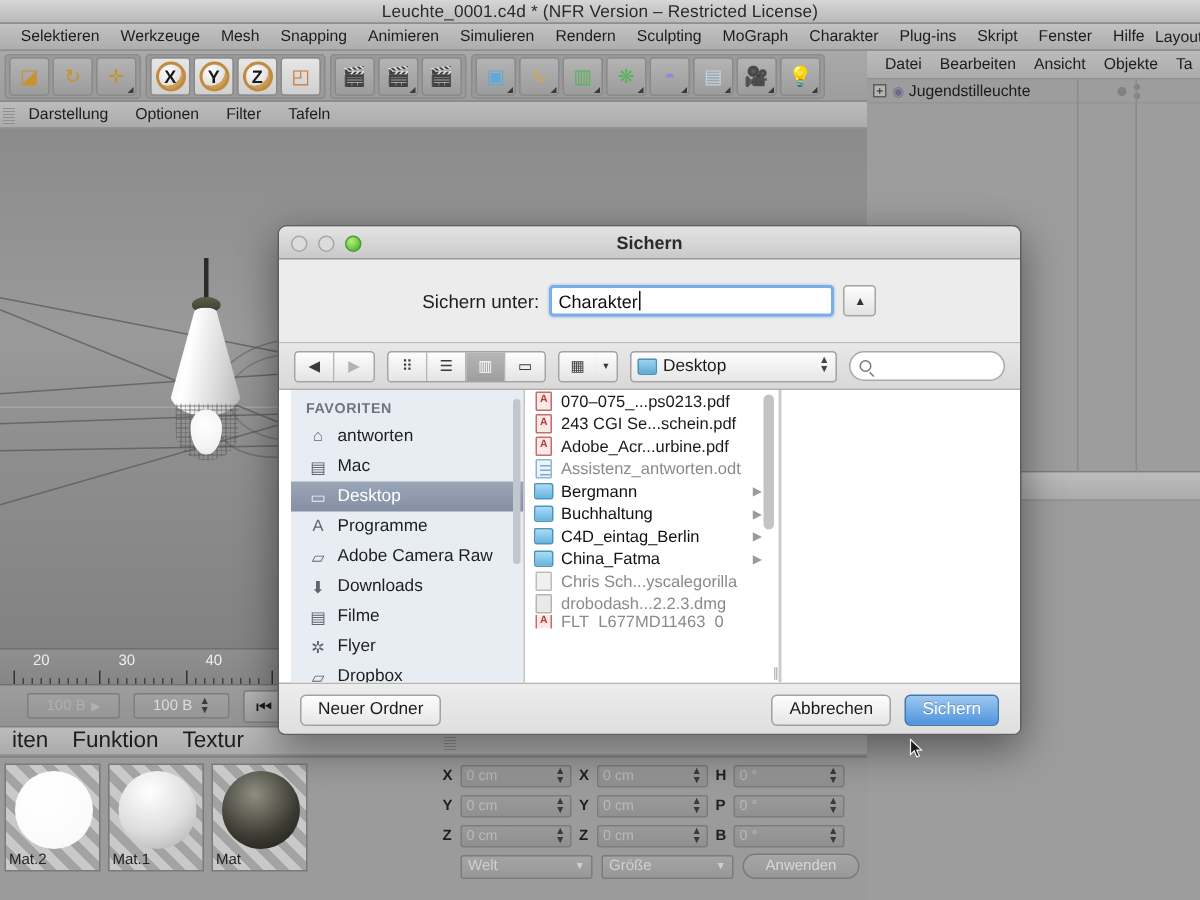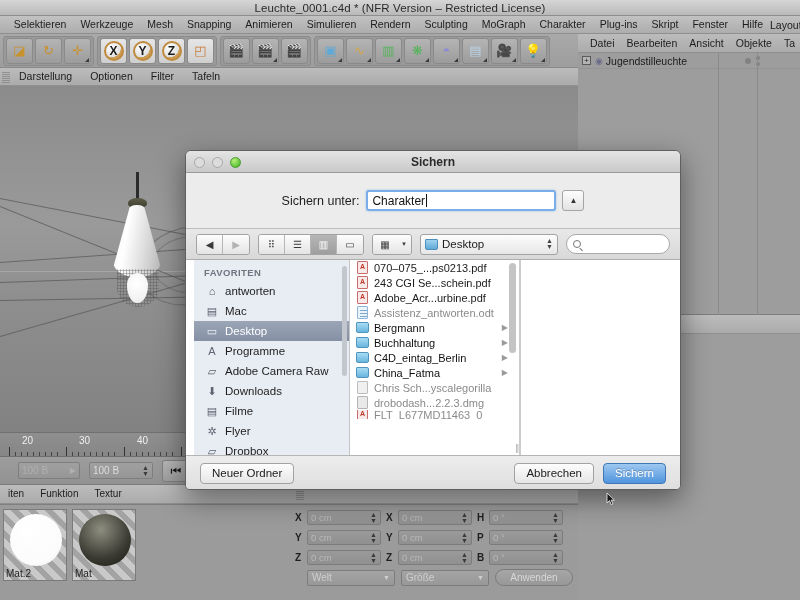--- a/index.html
+++ b/index.html
@@ -124,35 +124,35 @@
 
   
   .tlctl{
     position:absolute; left:0; top:457px; width:578px; height:28px;
     background:linear-gradient(#9d9d9d,#929292); border-bottom:1px solid #7d7d7d;
     display:flex; align-items:center;
   }
   .numfield{
     height:17px; background:linear-gradient(#a0a0a0,#969696);
     border:1px solid #7e7e7e; border-radius:2px; display:flex; align-items:center;
-    justify-content:space-between; padding:0 3px; font-size:10px; color:#dcdcdc;
+    justify-content:space-between; padding:0 12px; font-size:10px; color:#dcdcdc;
   }
   .numfield.dim{ color:#b0b0b0;}
   .stepper{ font-size:7px; line-height:6px; color:#3a3a3a; text-align:center;}
   .tpbtn{ width:28px;height:22px;border-radius:3px;
           background:linear-gradient(#b6b6b6,#9e9e9e); border:1px solid #7f7f7f;
           display:flex;align-items:center;justify-content:center;font-size:12px;color:#1a1a1a;}
 
   
   .matmenu{
     position:absolute; left:0; top:485px; width:290px; height:19px;
     background:linear-gradient(#bcbcbc,#ababab); border-bottom:1px solid #909090;
     display:flex; align-items:center;
   }
-  .matmenu .mi{ font-size:10px;color:#1d1d1d;padding:12px 8px;line-height:18px;}
+  .matmenu .mi{ font-size:15px;color:#1d1d1d;padding:12px 8px;line-height:18px;}
   .matpanel{
     position:absolute; left:0; top:504px; width:290px; height:96px;
     background:#9b9b9b; border-top:1px solid #7f7f7f;
     display:flex; align-items:flex-start; padding:4px 3px;
   }
   .matcell{ width:64px; height:72px; margin-right:5px; position:relative;
     background:repeating-linear-gradient(45deg,#c9c9c9 0 6px,#a3a3a3 6px 12px);
     border:1px solid #7a7a7a;}
   .matsphere{ position:absolute; left:6px; top:4px; width:52px; height:52px; border-radius:50%;}
   .matlabel{ position:absolute; left:2px; bottom:1px; font-size:10px; color:#232323;}
@@ -531,20 +531,24 @@
   <div class="mi">iten</div>
   <div class="mi">Funktion</div>
   <div class="mi">Textur</div>
 </div>
 <div class="matpanel">
   <div class="matcell">
     <div class="matsphere" style="background:radial-gradient(circle at 38% 30%, #ffffff, #fbfbfb 70%, #efefef 100%)"></div>
     <div class="matlabel">Mat.2</div>
   </div>
   <div class="matcell">
+    <div class="matsphere" style="background:radial-gradient(circle at 40% 26%, #ffffff, #dedede 55%, #a9a9a9 100%)"></div>
+    <div class="matlabel">Mat.1</div>
+  </div>
+  <div class="matcell">
     <div class="matsphere" style="background:radial-gradient(circle at 42% 30%, #8e8e80, #3b3b33 60%, #18180f 100%)"></div>
     <div class="matlabel">Mat</div>
   </div>
 </div>
 
 <div class="coordmenu">
   <span class="vpgrip"></span>
 </div>
 <div class="coordpanel">
   <div class="crow">

